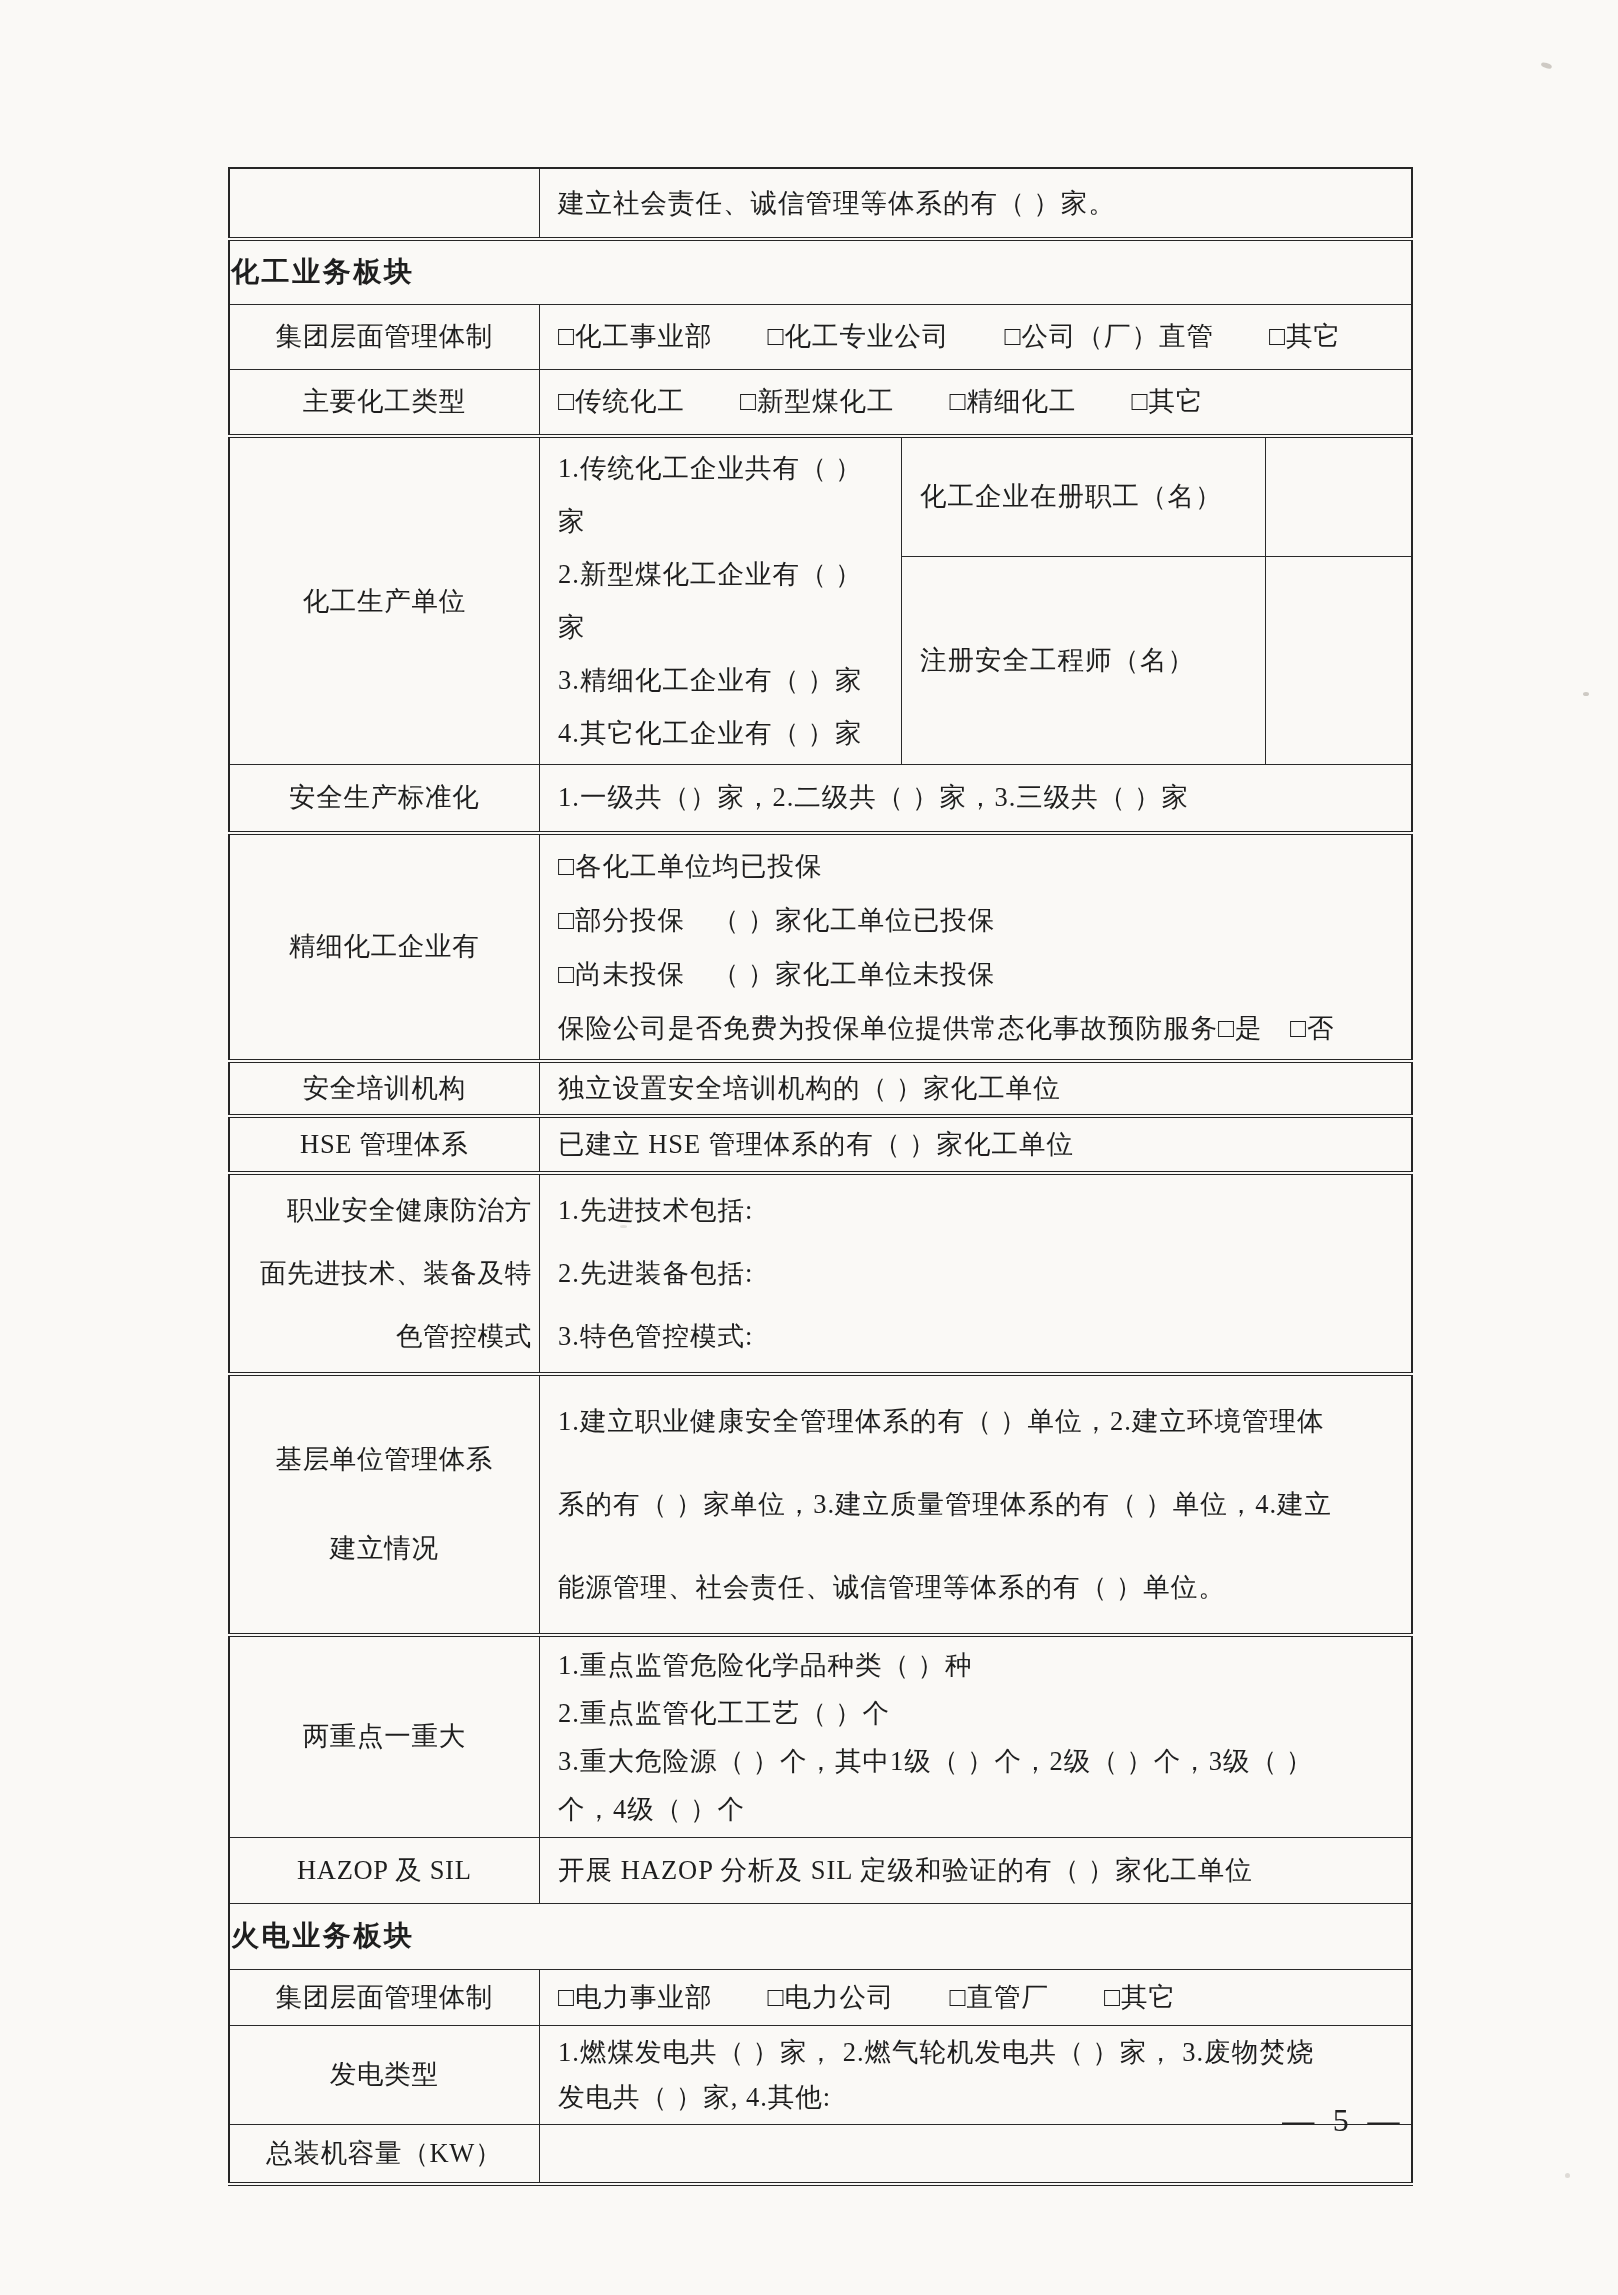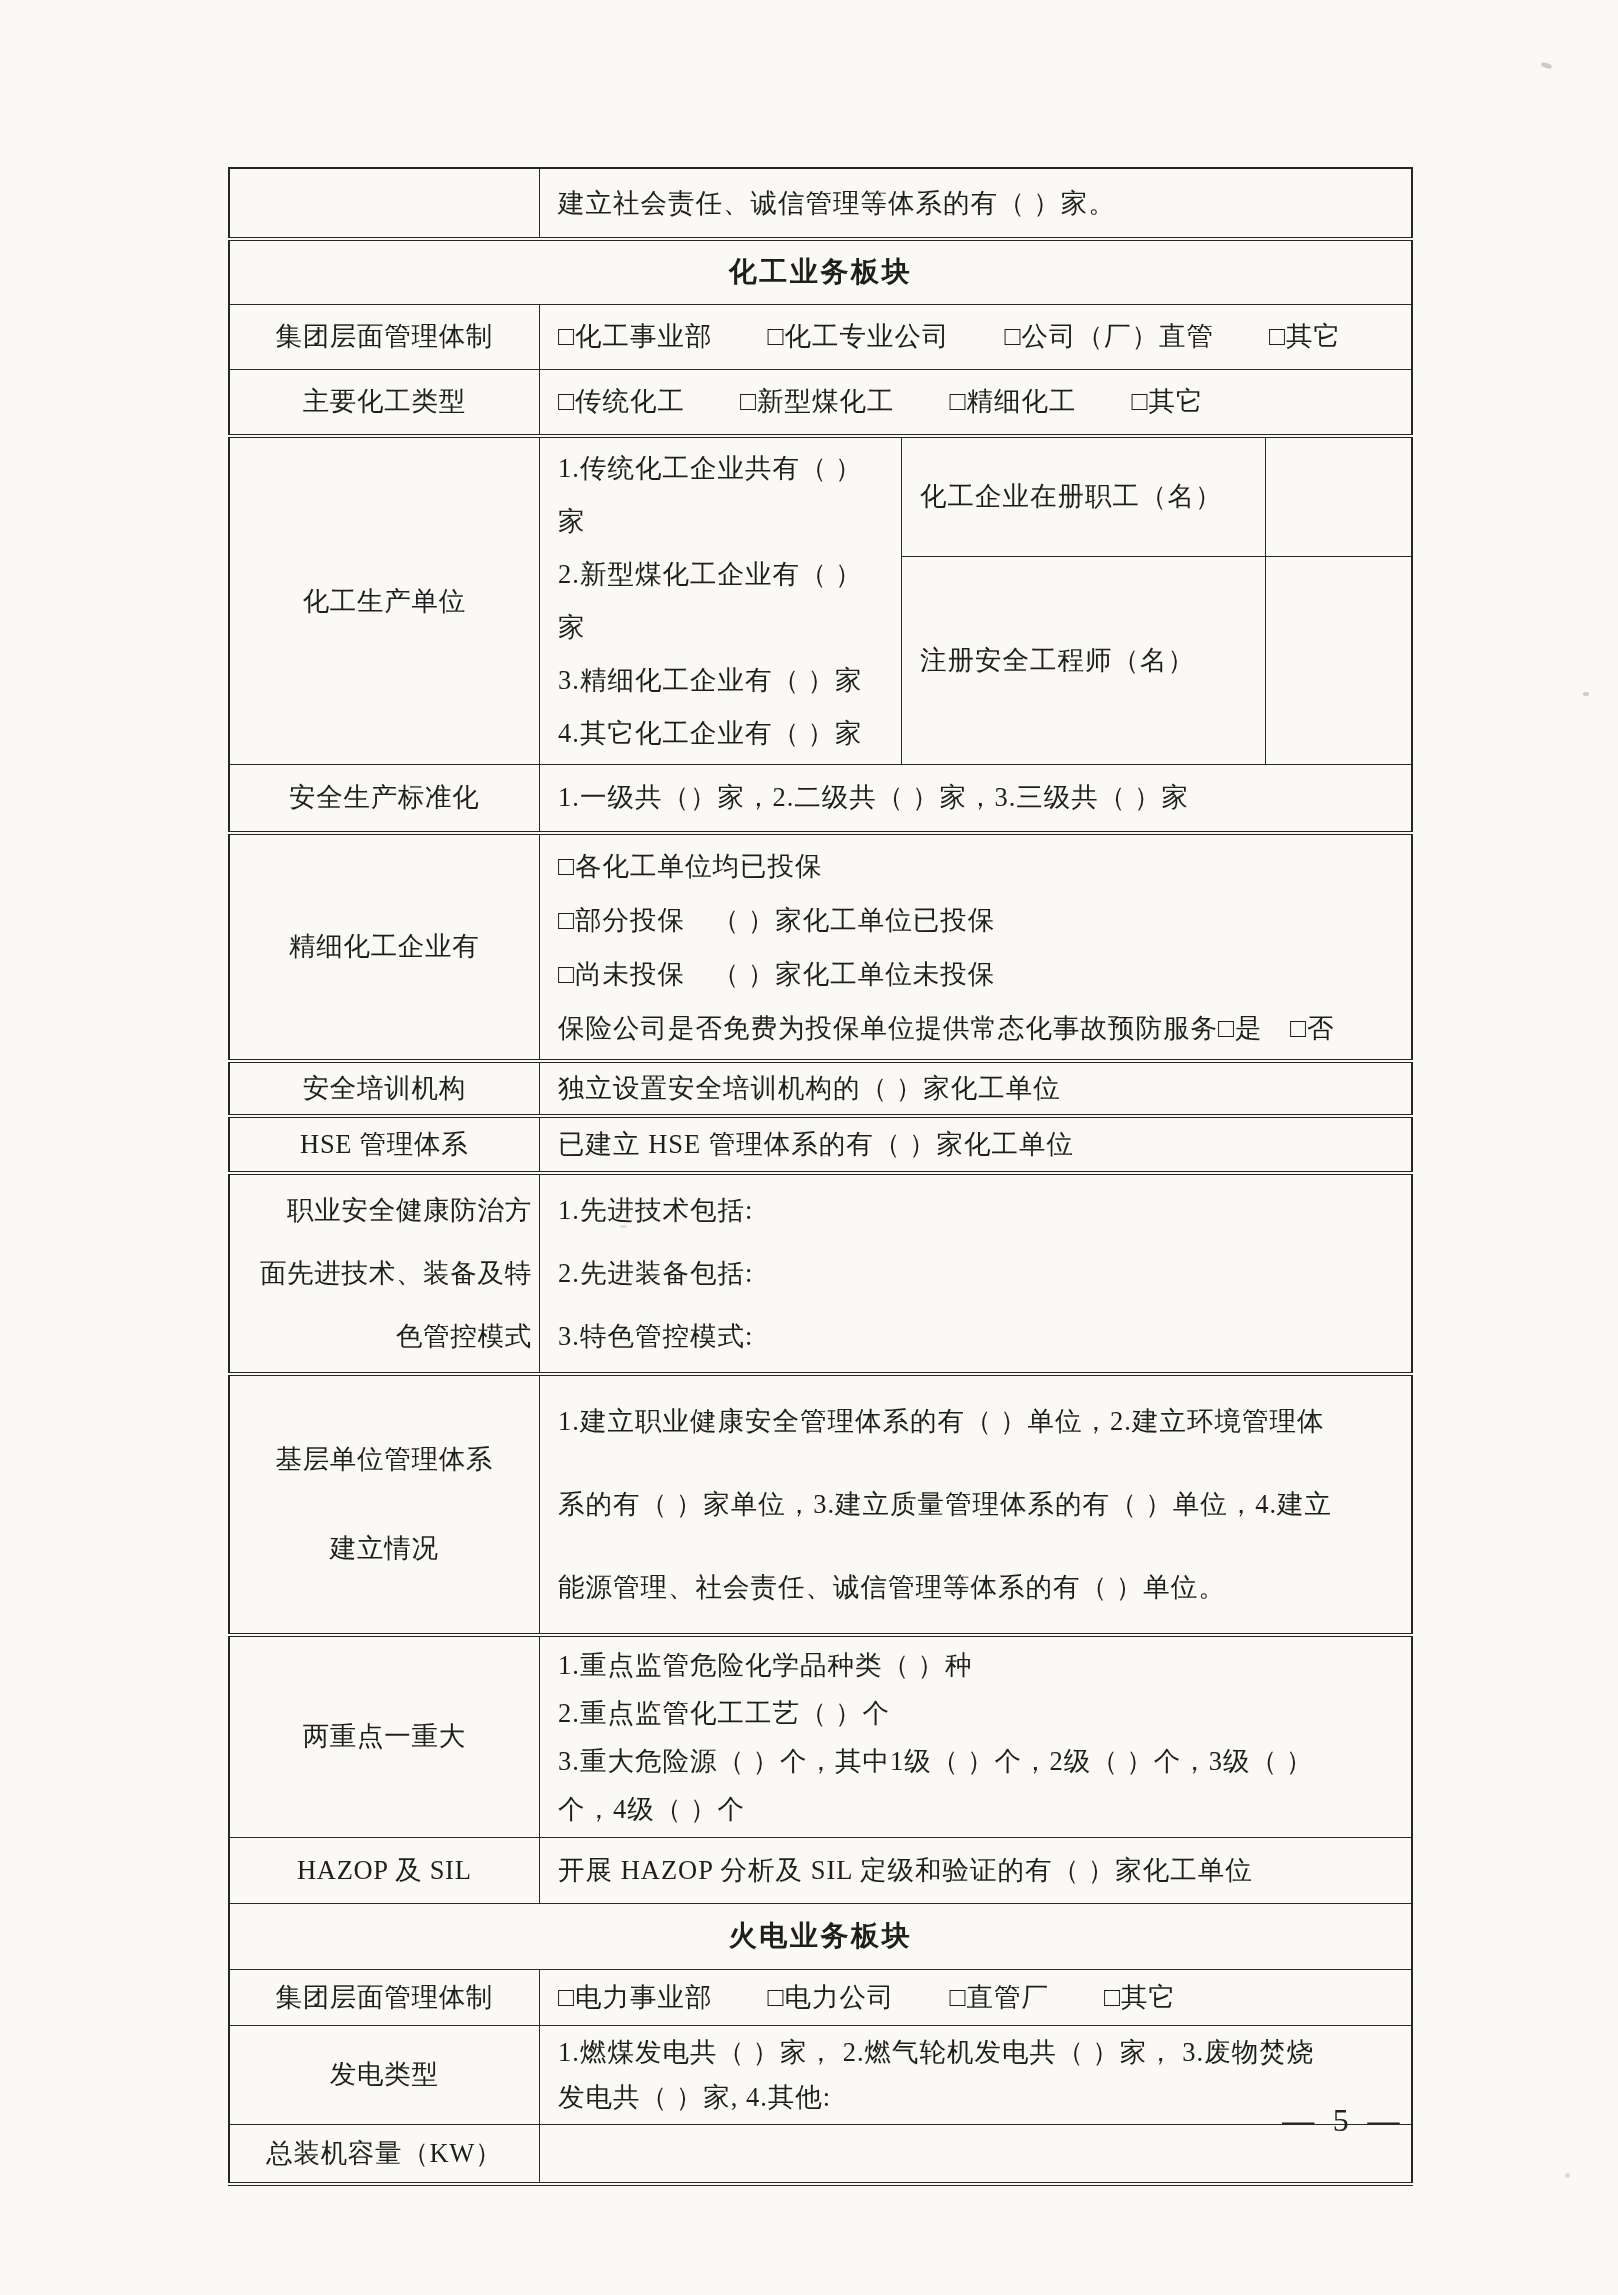--- a/index.html
+++ b/index.html
@@ -33,21 +33,21 @@
     letter-spacing:0.7px;
   }
   td.ct{
     text-align:left;
     white-space:pre-wrap;
     padding:4px 12px 4px 18.5px;
     line-height:41px;
     letter-spacing:1px;
   }
   td.hd{
-    text-align:center;
+    text-align:left;
     font-weight:bold;
     font-size:28px;
     letter-spacing:2.6px;
   }
   td.val{background:transparent;}
   
   tr.lh80 td.ct{line-height:53px;margin-left:24px;}
   tr.lh82 td.ct{line-height:54px;}
   tr.lh96 td.ct{line-height:63px;}
   tr.lh98 td.ct{line-height:83px;}

